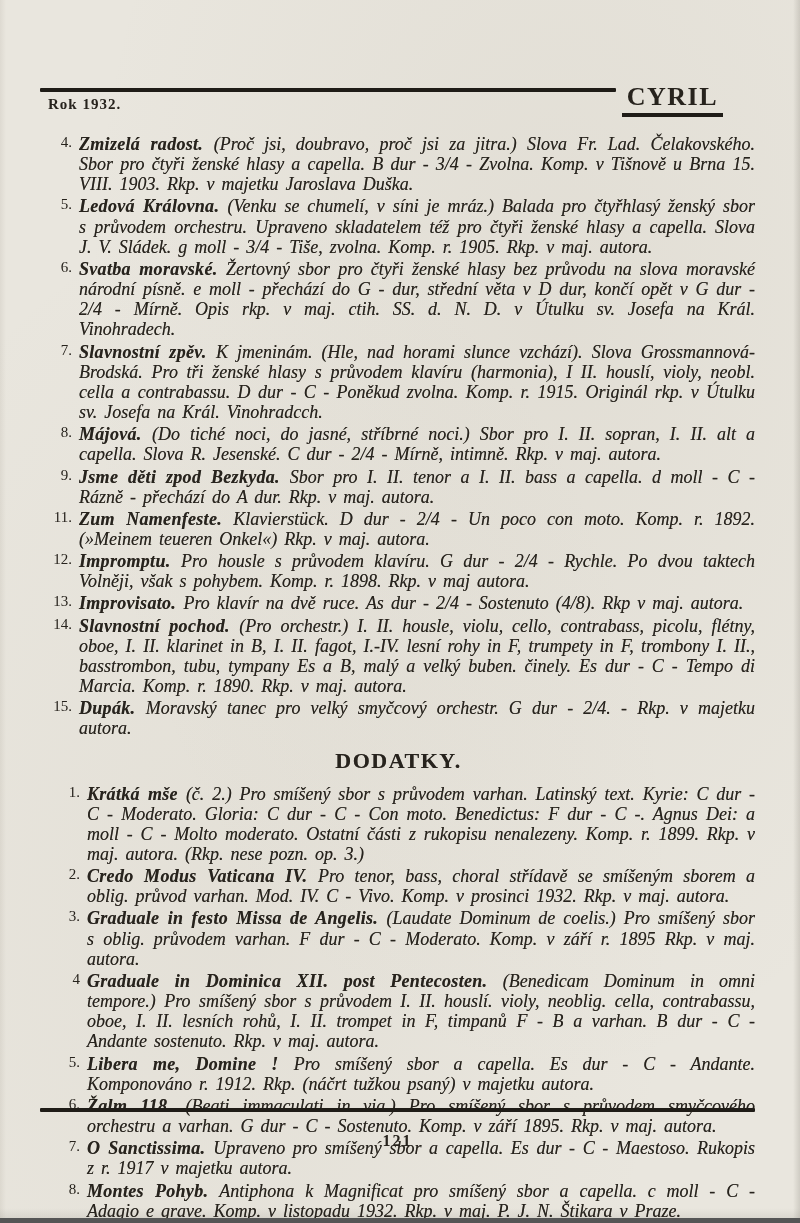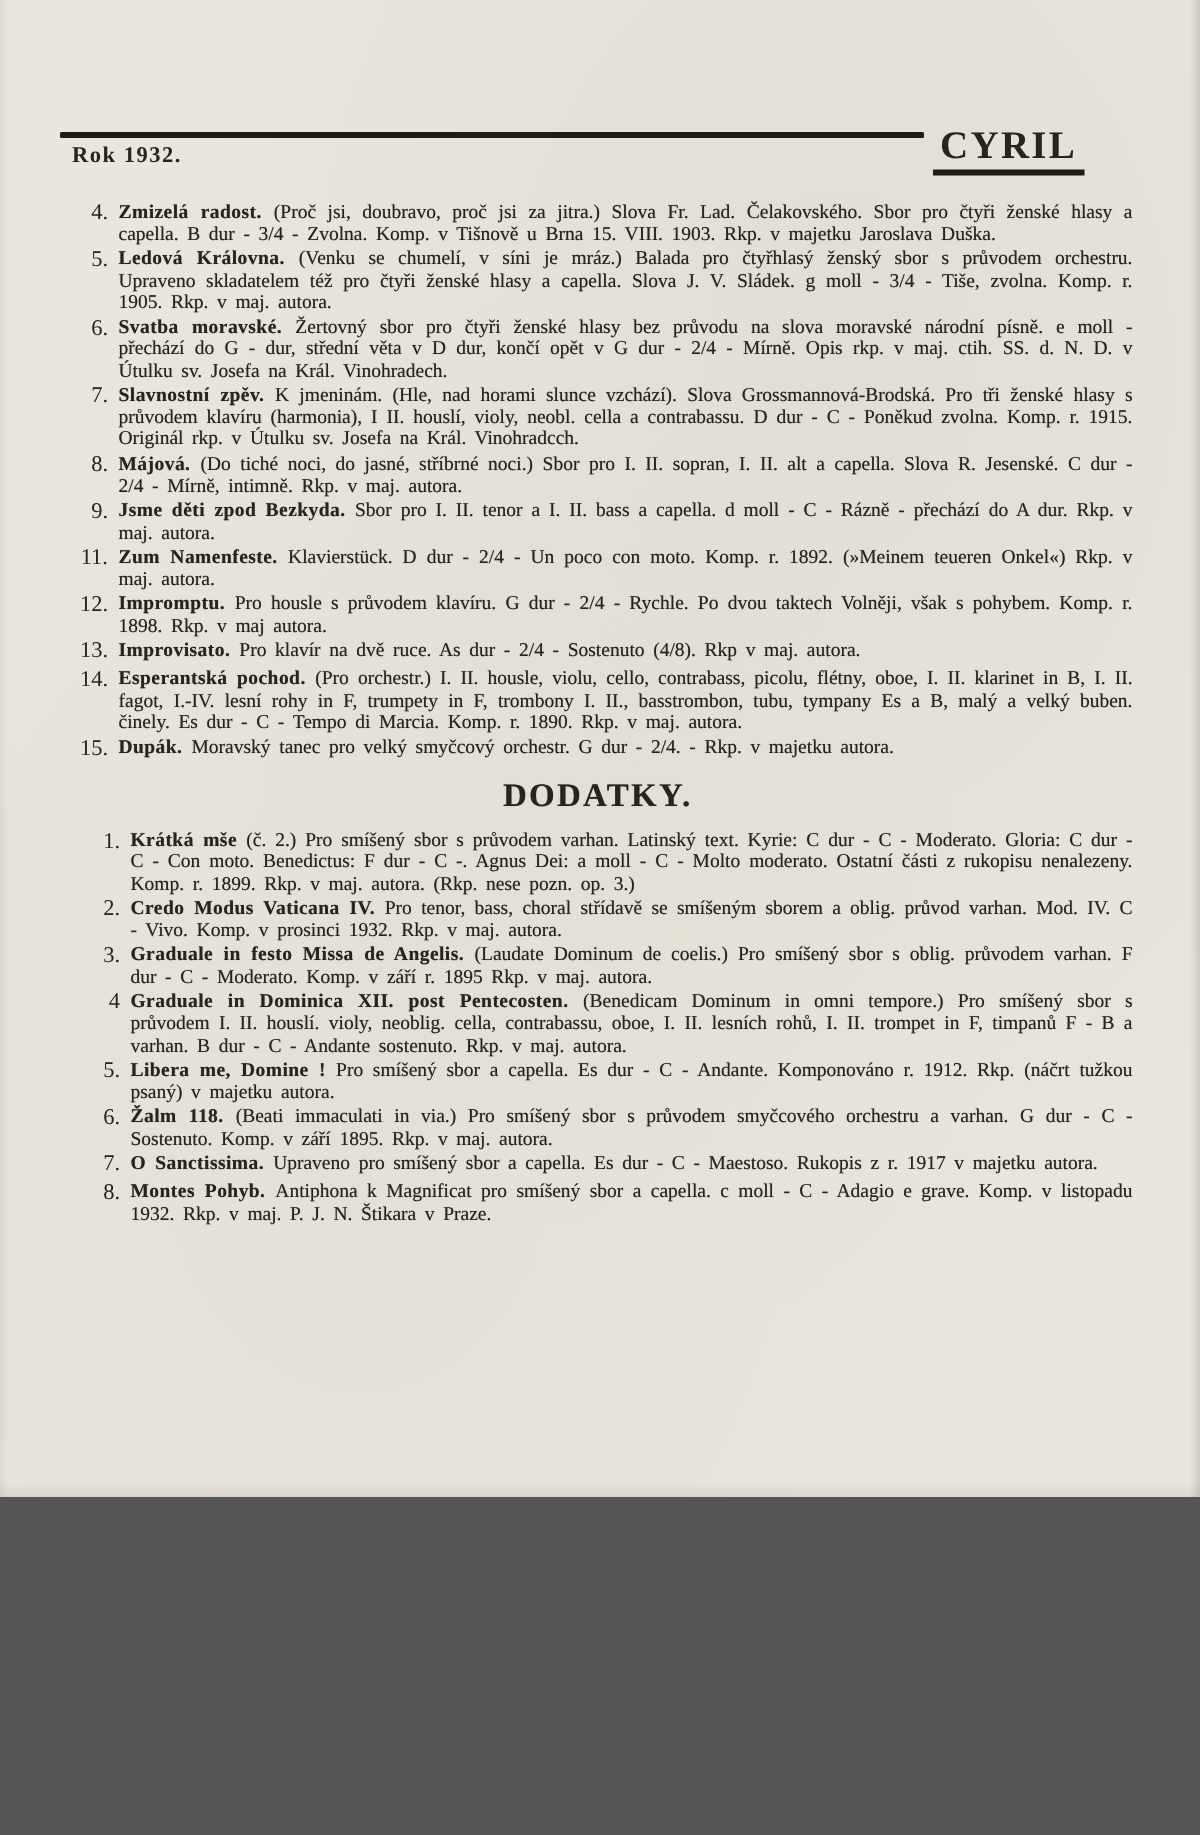--- a/index.html
+++ b/index.html
@@ -1,18 +1,18 @@
 <!DOCTYPE html>
 <html><head>
 <meta charset="utf-8">
 <style>
   html,body{margin:0;padding:0;background:#555;}
   .page{
     position:relative;
-    width:800px;height:998px;
+    width:800px;height:1218px;
     margin:0 auto;
     box-sizing:border-box;
     padding:88px 45px 16px 42px;
     background:
       linear-gradient(90deg, rgba(120,110,95,0.10) 0, rgba(0,0,0,0) 6px),
       linear-gradient(270deg, rgba(90,85,75,0.18) 0, rgba(0,0,0,0) 7px),
       linear-gradient(0deg, rgba(90,85,75,0.10) 0, rgba(0,0,0,0) 10px),
       radial-gradient(ellipse at 70% 25%, rgba(160,150,130,0.10), rgba(0,0,0,0) 60%),
       radial-gradient(ellipse at 30% 75%, rgba(160,150,130,0.08), rgba(0,0,0,0) 55%),
       #e9e6de;
@@ -28,22 +28,23 @@
     position:absolute;right:32px;top:-6px;
     font-weight:bold;font-size:26px;letter-spacing:1.5px;
     border-bottom:4px solid #1f1c17;padding:0 5px 1px 5px;
   }
   
   .list{margin:0;padding:0;}
   .item{display:flex;margin-bottom:2px;}
   .num{flex:0 0 30px;text-align:right;padding-right:7px;font-size:15px;line-height:1.12;}
   .body{
     flex:1;margin:0;text-align:justify;
-    font-size:13px;line-height:1.12;word-spacing:2.5px;
+    font-size:18px;line-height:1.12;word-spacing:2.5px;
     text-shadow:0 0 0.5px rgba(39,35,29,0.55);
+    font-style:italic;
   }
   .body b{letter-spacing:0.3px;}
   #list-dodatky{padding-left:8px;}
   
   .dodatky-h{
     text-align:center;margin:9px 0 10px 0;
     font-size:22px;font-weight:bold;letter-spacing:1.5px;
     text-shadow:0 0 0.5px rgba(39,35,29,0.55);
   }
   
@@ -94,21 +95,21 @@
       <div class="item">
         <span class="num">12.</span>
         <p class="body"><b>Impromptu. </b>Pro housle s průvodem klavíru. G dur - 2/4 - Rychle. Po dvou taktech Volněji, však s pohybem. Komp. r. 1898. Rkp. v maj autora.</p>
       </div>
       <div class="item">
         <span class="num">13.</span>
         <p class="body"><b>Improvisato. </b>Pro klavír na dvě ruce. As dur - 2/4 - Sostenuto (4/8). Rkp v maj. autora.</p>
       </div>
       <div class="item">
         <span class="num">14.</span>
-        <p class="body"><b>Esperantská pochod. </b>(Pro orchestr.) I. II. housle, violu, cello, contrabass, picolu, flétny, oboe, I. II. klarinet in B, I. II. fagot, I.-IV. lesní rohy in F, trumpety in F, trombony I. II., basstrombon, tubu, tympany Es a B, malý a velký buben. činely. Es dur - C - Tempo di Marcia. Komp. r. 1890. Rkp. v maj. autora.</p>
+        <p class="body"><b>Slavnostní pochod. </b>(Pro orchestr.) I. II. housle, violu, cello, contrabass, picolu, flétny, oboe, I. II. klarinet in B, I. II. fagot, I.-IV. lesní rohy in F, trumpety in F, trombony I. II., basstrombon, tubu, tympany Es a B, malý a velký buben. činely. Es dur - C - Tempo di Marcia. Komp. r. 1890. Rkp. v maj. autora.</p>
       </div>
       <div class="item">
         <span class="num">15.</span>
         <p class="body"><b>Dupák. </b>Moravský tanec pro velký smyčcový orchestr. G dur - 2/4. - Rkp. v majetku autora.</p>
       </div>
     </div>
 
   <h2 class="dodatky-h">DODATKY.</h2>
 
   <div id="list-dodatky" class="list">

